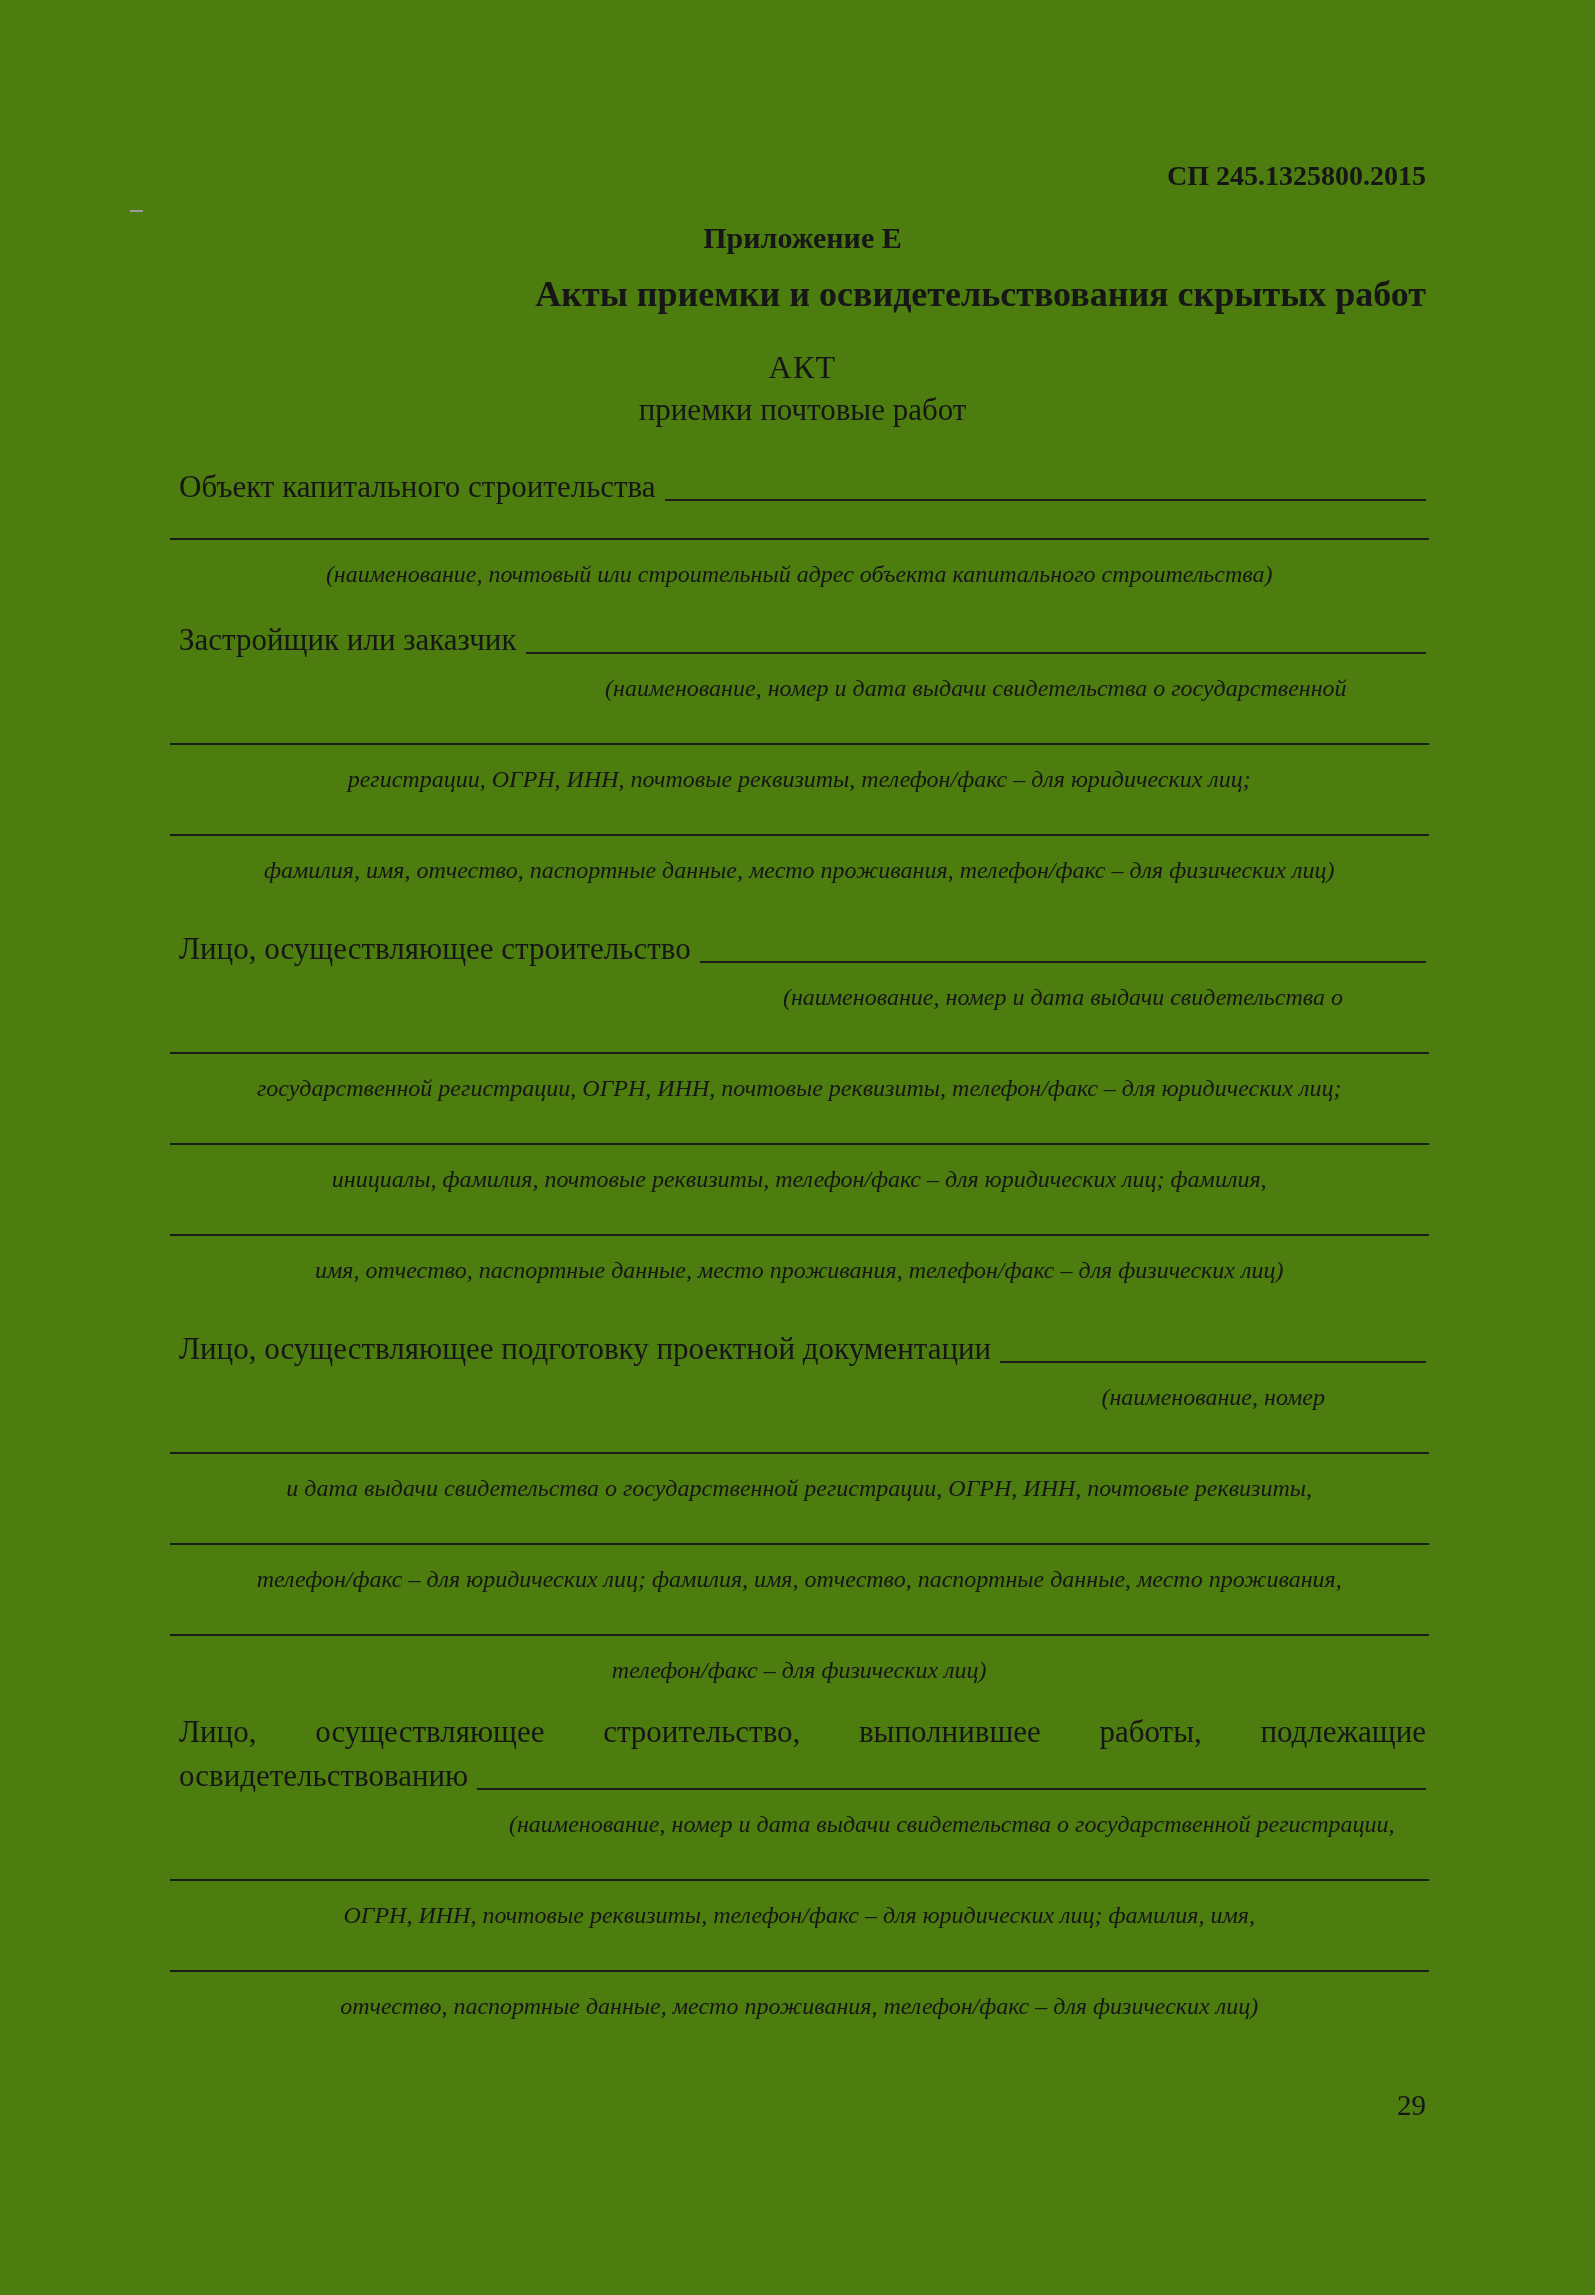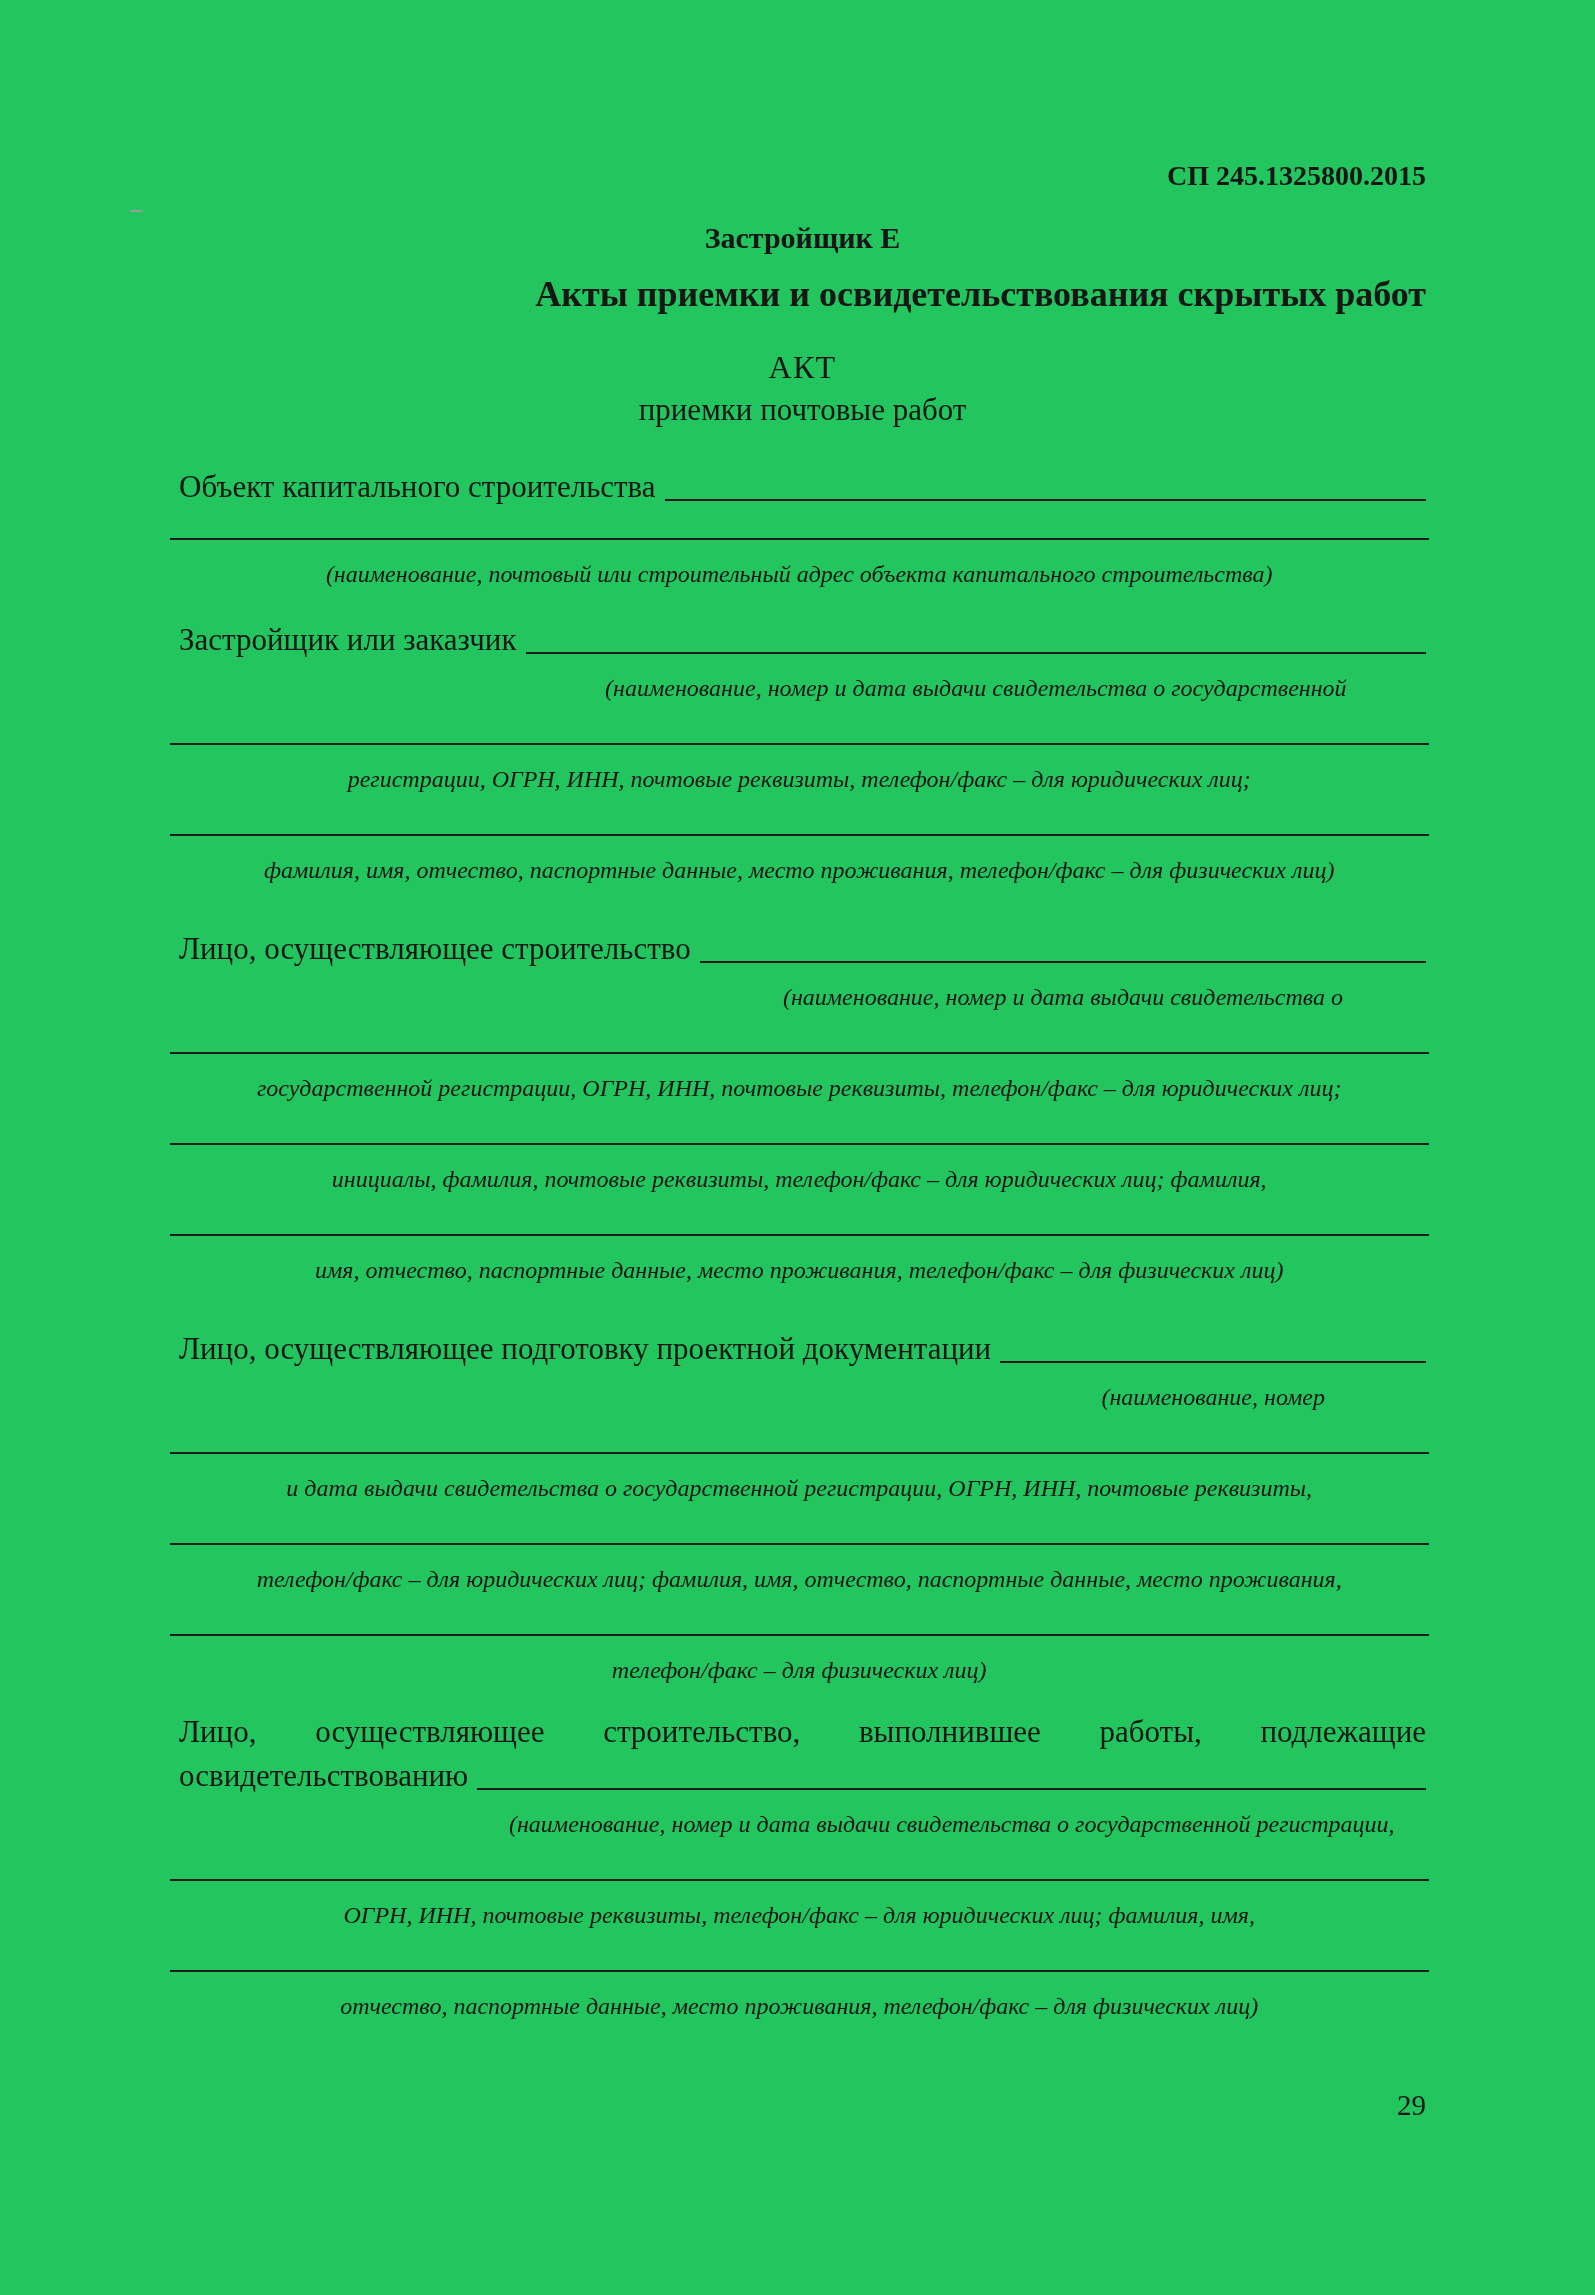--- a/index.html
+++ b/index.html
@@ -2,21 +2,21 @@
 <html lang="ru" style="font-size:10.5px"><head>
 <meta charset="utf-8">
 <style>
   * { margin:0; padding:0; box-sizing:border-box; }
   html, body { background:#ffffff; }
   body { font-family:"Liberation Serif", serif; color:#161616; }
 
   .page {
     position:relative;
     width:1596px; height:2295px;
-    background:#22c55e;
+    background:#4d7c0f;
     padding:159px 170px 0 179px;
     overflow:hidden;
   }
 
   .scan-artifact {
     position:absolute; left:130px; top:210px;
     width:13px; height:2px; background:#9a9a9a;
   }
 
   .doc-code   { text-align:right;  font-weight:bold; font-size:28px; line-height:33px; }
@@ -59,21 +59,21 @@
 </style>
 </head>
 <body>
 
 <div class="page">
 
   <div class="scan-artifact"></div>
 
   <div class="doc-code">СП 245.1325800.2015</div>
 
-  <div class="appendix">Застройщик Е</div>
+  <div class="appendix">Приложение Е</div>
   <div class="title">Акты приемки и освидетельствования скрытых работ</div>
   <div class="act-word">АКТ</div>
   <div class="act-sub">приемки почтовые работ</div>
 
   <div class="fgroup-object">
     <div class="fline">
       <span class="flabel">Объект капитального строительства</span>
       <span class="blank grow"></span>
     </div>
     <div class="ruled tight">

